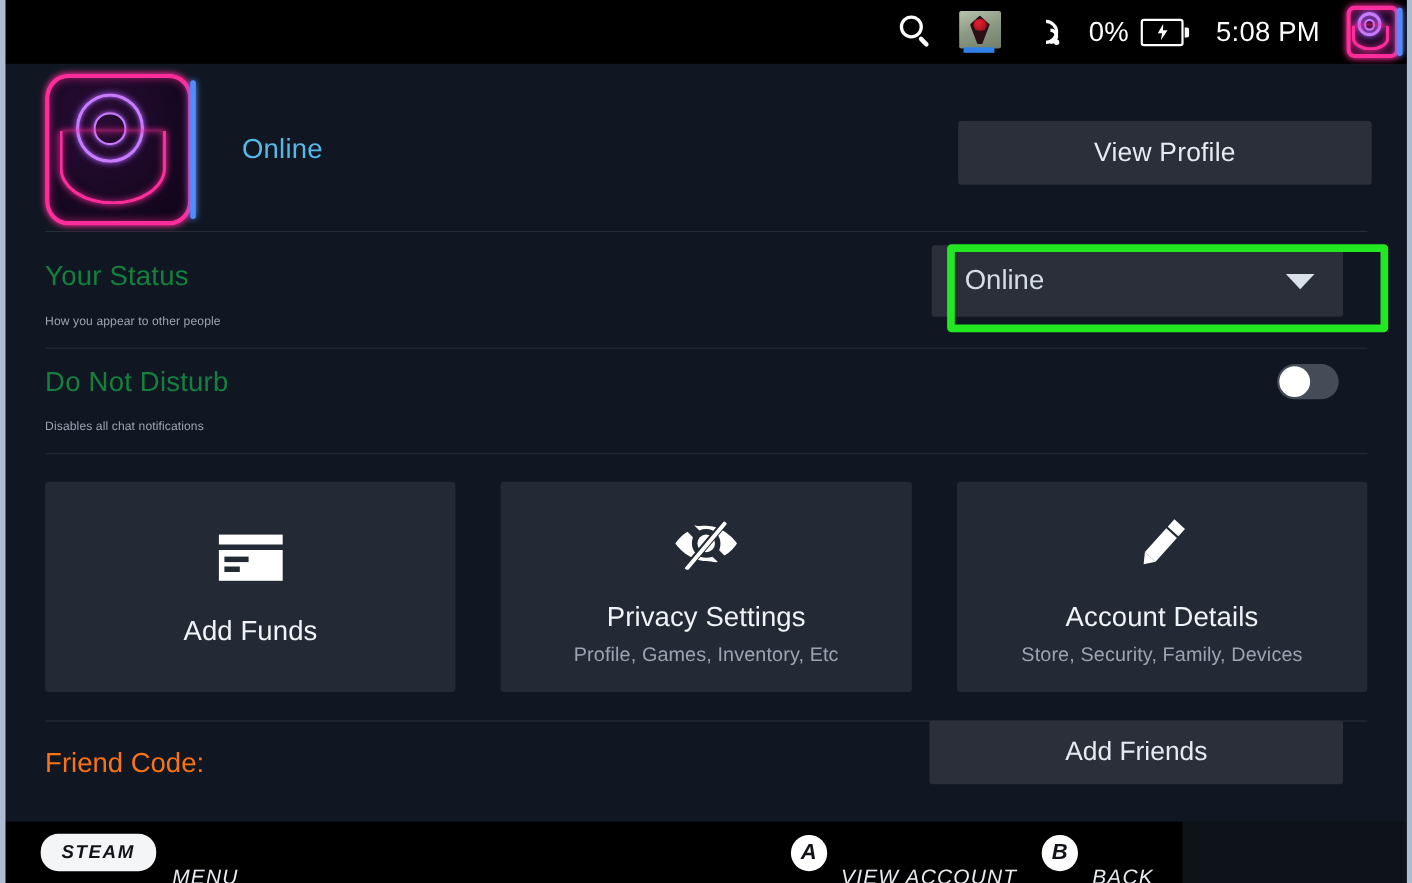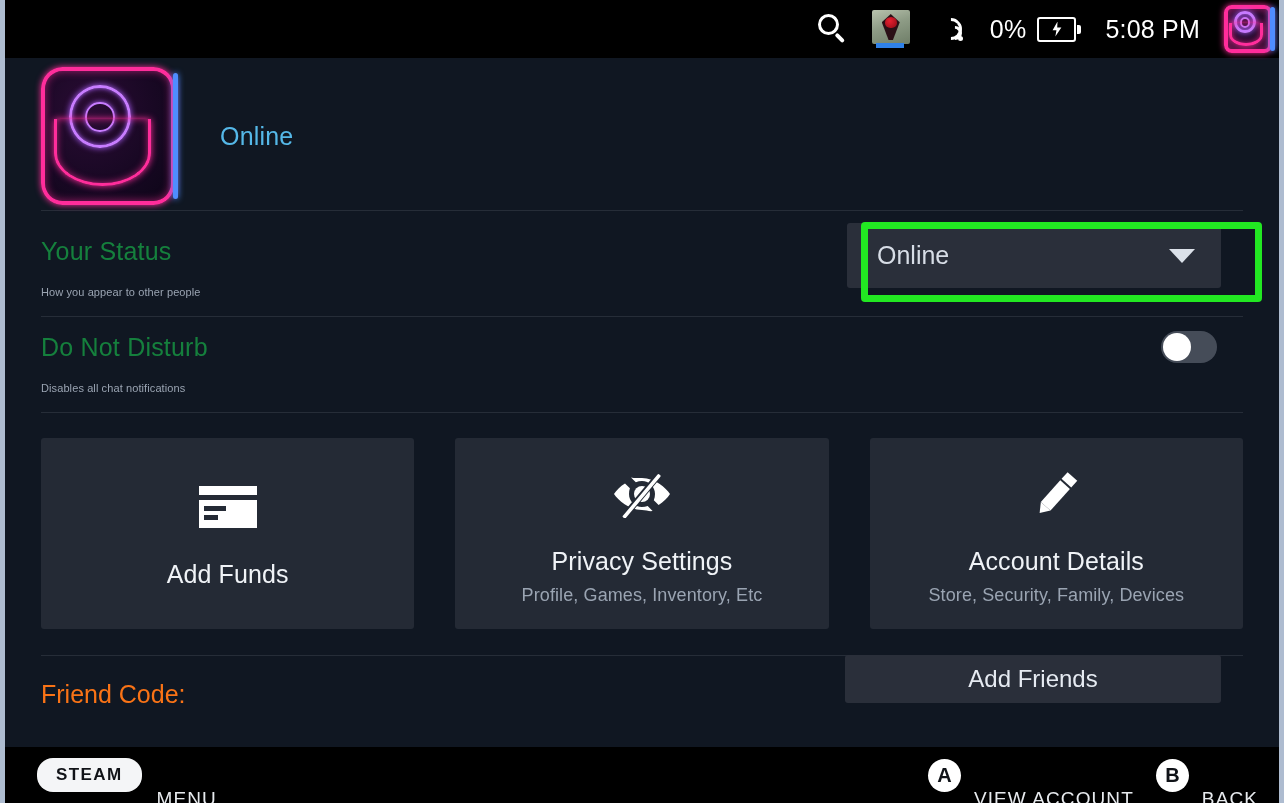--- a/index.html
+++ b/index.html
@@ -371,39 +371,40 @@
     position: relative;
     padding: 24px 5px 0 5px;
   }
   .friend-label {
     color: #f97316;
     font-size: 25px;
   }
   .btn-addfriends {
     position: absolute;
     right: 27px; top: -1px;
-    width: 376px; height: 48px;
+    width: 376px; height: 58px;
     background: #2a2f3a;
     border: none;
     border-radius: 3px;
     color: #e6ebf2;
     font-size: 24px;
     font-family: "Liberation Sans", sans-serif;
     cursor: pointer;
   }
 
   
   #bottombar {
     position: absolute;
     left: 0; bottom: 0;
-    width: 1284px; height: 56px;
+    width: 1075px; height: 56px;
     background: #000000;
     display: flex;
     align-items: center;
     z-index: 40;
+    font-style: italic;
   }
   .bb-left {
     display: flex; align-items: center; gap: 15px;
     margin-left: 37px;
   }
   .pill-steam {
     background: #f4f5f7;
     color: #111318;
     font-size: 17px;
     font-weight: bold;
@@ -498,20 +499,21 @@
         <div class="neon-avatar avatar-big">
           <div class="frame"></div>
           <div class="edge-blue"></div>
           <div class="ring-outer"></div>
           <div class="ring-inner"></div>
           <div class="bowl"></div>
         </div>
         <div class="online-label">Online</div>
       </div>
 
+      <button class="btn-viewprofile">View Profile</button>
 
       <div class="divider"></div>
 
       <div class="row-status">
         <div class="row-title">Your Status</div>
         <div class="row-sub">How you appear to other people</div>
 
         <div class="status-select">
           <span class="val">Online</span>
           <span class="caret"></span>

